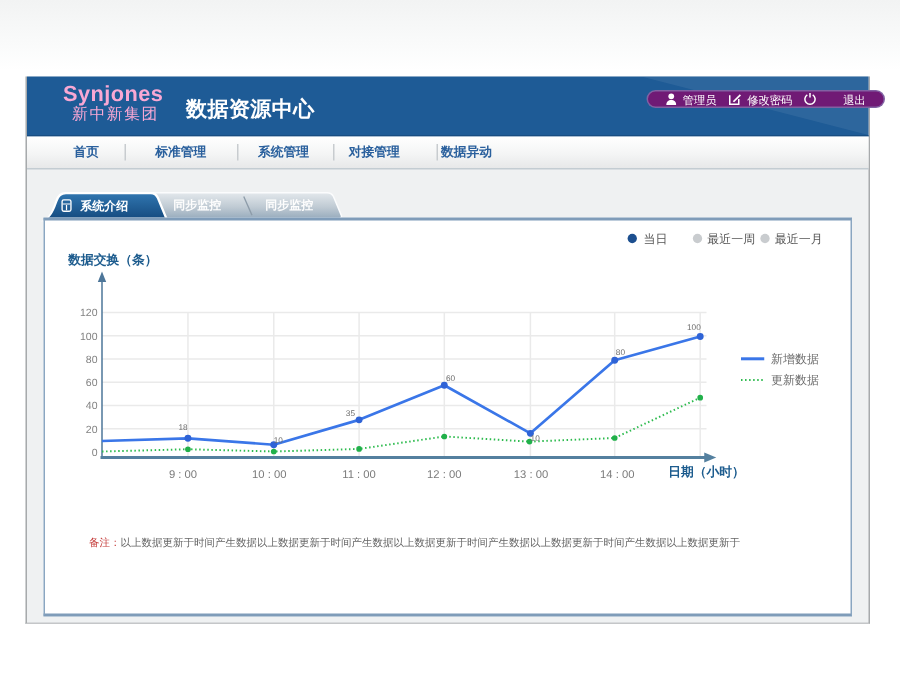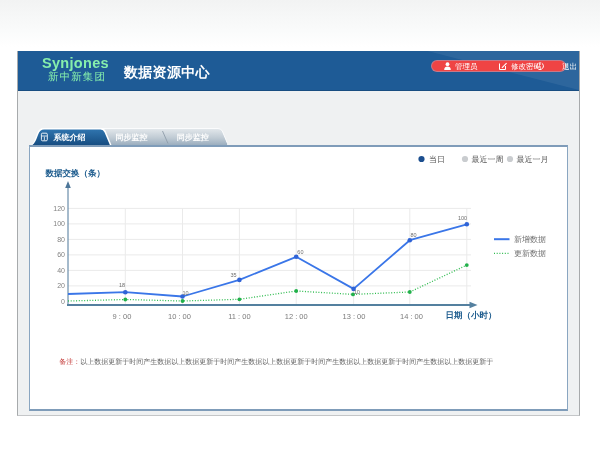--- a/index.html
+++ b/index.html
@@ -6,26 +6,26 @@
   html,body { width:600px; height:450px; background:#fff; font-family:"Liberation Sans", sans-serif; }
   body { position:relative; overflow:hidden; }
   .topstrip { position:absolute; left:0; top:0; width:600px; height:51px;
     background:linear-gradient(to bottom,#f2f3f3 0%,#fafbfb 60%,#ffffff 92%,#ffffff 100%); }
   .win { position:absolute; left:17px; top:51px; width:563px; height:365px;
     background:#eff1f2; border-left:1px solid #a7aaac; border-right:1px solid #a7aaac; border-bottom:1px solid #c4c6c8; }
   .hdr { position:absolute; left:0; top:0; width:561px; height:40px;
     background:#1e5b96; border-bottom:1px solid #184d81; }
   .hdr .wedge { position:absolute; left:0; top:0; width:561px; height:39px;
     background:rgba(255,255,255,0.07); clip-path:polygon(73% 0%, 100% 0%, 100% 100%); }
-  .logo { position:absolute; left:24px; top:7px; color:#86efac; }
+  .logo { position:absolute; left:24px; top:7px; color:#f9a8d4; }
   .logo .en { font-size:14.5px; font-weight:bold; letter-spacing:0.3px; line-height:11px; }
   .logo .cn { font-size:10.5px; font-weight:normal; letter-spacing:1.1px; line-height:10px; margin-top:2px; margin-left:6px; }
   .apptitle { position:absolute; left:106px; top:13px; color:#fff; font-size:14px; font-weight:bold; letter-spacing:0.3px; }
-  .pill { position:absolute; left:413px; top:8.5px; width:135px; height:12px; border-radius:6px;
-    background:#ef4444; border:1px solid rgba(150,185,220,0.45); }
+  .pill { position:absolute; left:413px; top:8.5px; width:159px; height:12px; border-radius:6px;
+    background:#701a75; border:1px solid rgba(150,185,220,0.45); }
   .pitem { position:absolute; top:0; height:10px; color:#fff; font-size:7.5px; line-height:10px; white-space:nowrap; }
   .nav { position:absolute; left:0; top:40px; width:561px; height:22px;
     background:linear-gradient(to bottom,#ffffff 0%,#f4f5f5 55%,#e7e8e9 100%); border-bottom:1px solid #c3ccd2; }
   .nitem { position:absolute; top:0; height:21px; line-height:21px; color:#2a609d; font-size:8.5px; font-weight:bold;
     transform:translateX(-50%); white-space:nowrap; }
   .nsep { position:absolute; top:5px; height:11px; width:1px; background:#c8cccf; }
   .chartpanel { position:absolute; left:29px; top:145px; width:539px; height:266px; background:#fff;
     border:1px solid #8aa6c1; border-top:2px solid #7f9cb9; border-bottom:2px solid #7f9cb9; }
   svg { position:absolute; left:0; top:0; }
 </style>
@@ -42,35 +42,46 @@
       </div>
       <div class="apptitle">数据资源中心</div>
       <div class="pill">
         <div class="pitem" style="left:12px;">
           <svg width="7" height="8" viewBox="0 0 7 8" style="position:relative;top:1px;">
             <circle cx="3.5" cy="2.2" r="1.9" fill="#fff"></circle>
             <path d="M0.2,8 C0.2,5.6 1.6,4.6 3.5,4.6 C5.4,4.6 6.8,5.6 6.8,8 Z" fill="#fff"></path>
           </svg>
           <span style="margin-left:2px;">管理员</span>
         </div>
-        <div class="pitem" style="left:54px;margin-left:13px;">
+        <div class="pitem" style="left:54px;">
           <svg width="8" height="8" viewBox="0 0 8 8" style="position:relative;top:1px;">
             <path d="M0.5,1.5 L0.5,7.5 L6.5,7.5 L6.5,4" fill="none" stroke="#fff" stroke-width="1"></path>
             <path d="M2.5,5.5 L7.2,0.8 L8,1.6 L3.4,6.2 Z" fill="#fff"></path>
           </svg>
           <span style="margin-left:2px;">修改密码</span>
         </div>
         <div class="pitem" style="left:104px;">
           <svg width="8" height="8" viewBox="0 0 8 8" style="position:relative;top:1px;">
             <path d="M2.2,1.2 A3.4,3.4 0 1 0 5.8,1.2" fill="none" stroke="#fff" stroke-width="1"></path>
             <line x1="4" y1="0" x2="4" y2="3" stroke="#fff" stroke-width="1"></line>
           </svg>
           <span style="margin-left:16px;">退出</span>
         </div>
       </div>
+    </div>
+    <div class="nav">
+      <div class="nitem" style="left:39.5px;">首页</div>
+      <div class="nitem" style="left:102.5px;">标准管理</div>
+      <div class="nitem" style="left:171px;">系统管理</div>
+      <div class="nitem" style="left:231.5px;">对接管理</div>
+      <div class="nitem" style="left:293px;">数据异动</div>
+      <div class="nsep" style="left:65px;"></div>
+      <div class="nsep" style="left:140px;"></div>
+      <div class="nsep" style="left:204px;"></div>
+      <div class="nsep" style="left:272.5px;"></div>
     </div>
   </div>
 
   <svg width="240" height="22" viewBox="0 0 240 22" style="left:25px;top:126px;">
     <defs>
       <linearGradient id="gtabi" x1="0" y1="0" x2="0" y2="1">
         <stop offset="0" stop-color="#e3e8ec"></stop>
         <stop offset="0.55" stop-color="#bfcad3"></stop>
         <stop offset="1" stop-color="#96aabc"></stop>
       </linearGradient>

